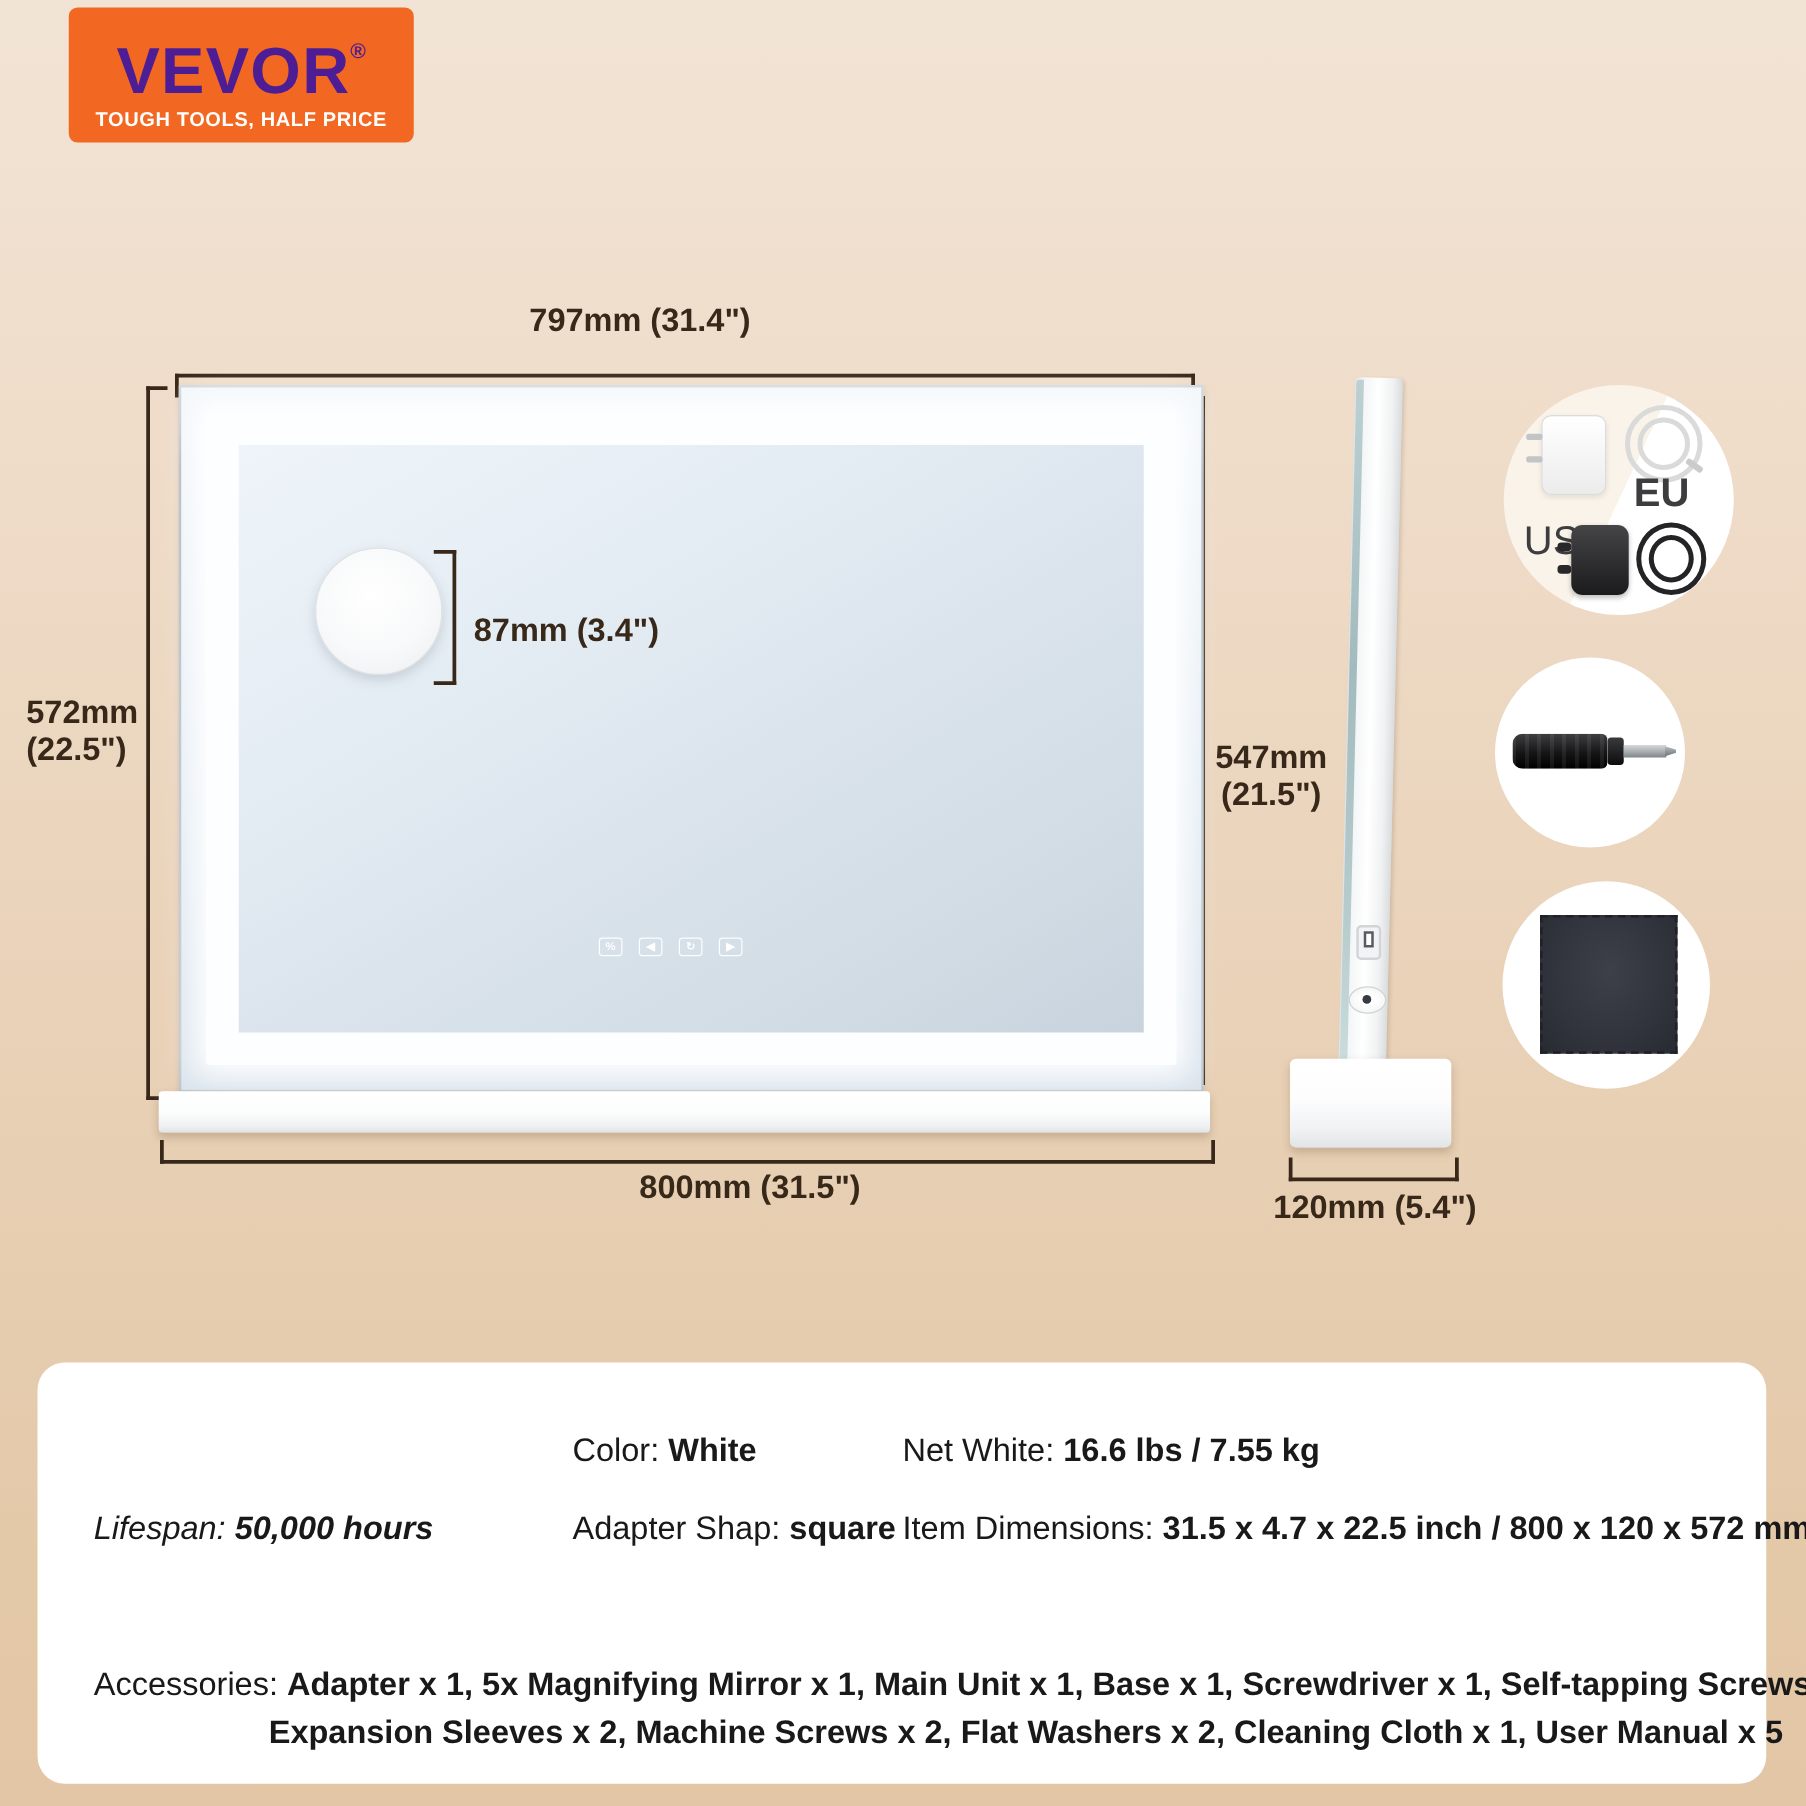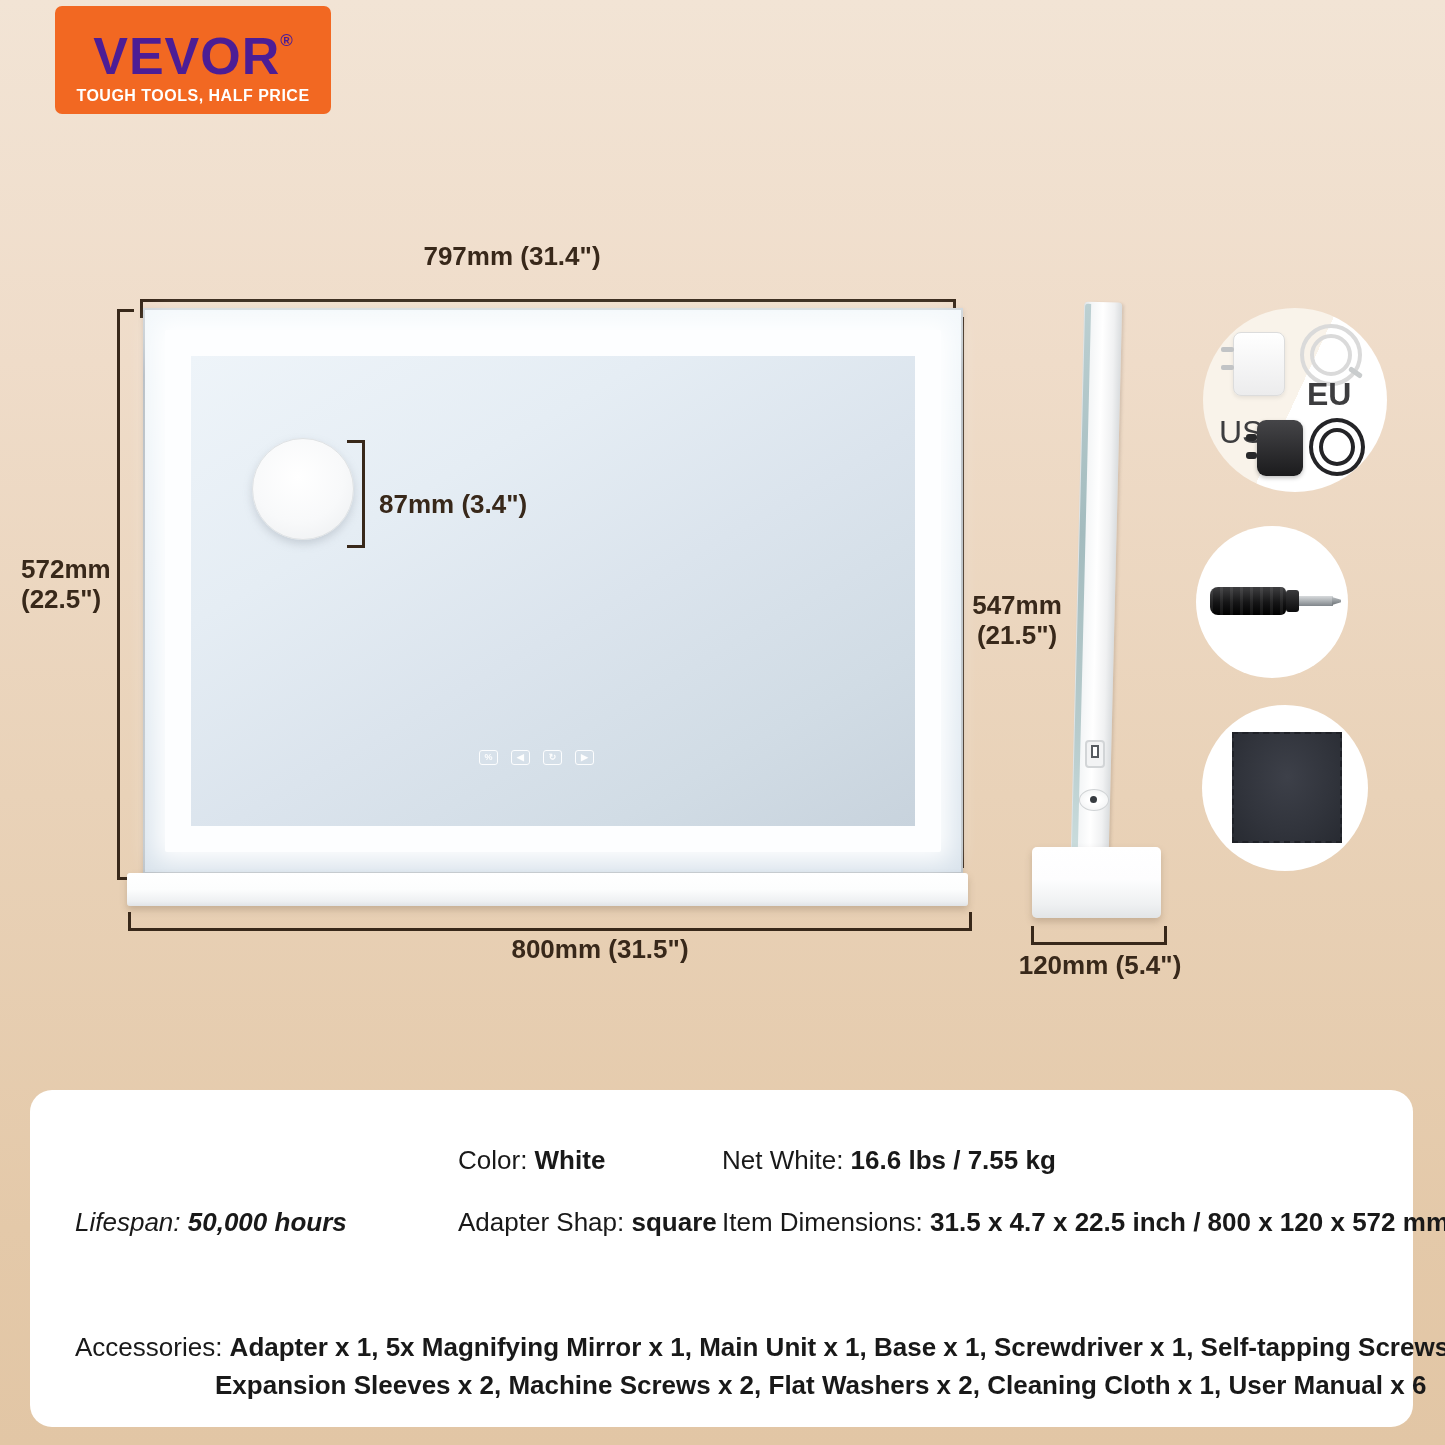--- a/index.html
+++ b/index.html
@@ -192,16 +192,16 @@
     <div class="cloth"></div>
   </div>
 
   <div class="specs">
     <div class="srow sp-color"><span>Color: </span><b>White</b></div>
     <div class="srow sp-weight"><span>Net White: </span><b>16.6 lbs / 7.55 kg</b></div>
     <div class="srow sp-life"><span>Lifespan: </span><b>50,000 hours</b></div>
     <div class="srow sp-shape"><span>Adapter Shap: </span><b>square</b></div>
     <div class="srow sp-dims"><span>Item Dimensions: </span><b>31.5 x 4.7 x 22.5 inch / 800 x 120 x 572 mm</b></div>
     <div class="srow sp-acc1"><span>Accessories: </span><b>Adapter x 1, 5x Magnifying Mirror x 1, Main Unit x 1, Base x 1, Screwdriver x 1, Self-tapping Screws x 2,</b></div>
-    <div class="srow sp-acc2"><b>Expansion Sleeves x 2, Machine Screws x 2, Flat Washers x 2, Cleaning Cloth x 1, User Manual x 6</b></div>
+    <div class="srow sp-acc2"><b>Expansion Sleeves x 2, Machine Screws x 2, Flat Washers x 2, Cleaning Cloth x 1, User Manual x 5</b></div>
   </div>
 
 </div>
 
 </body></html>

